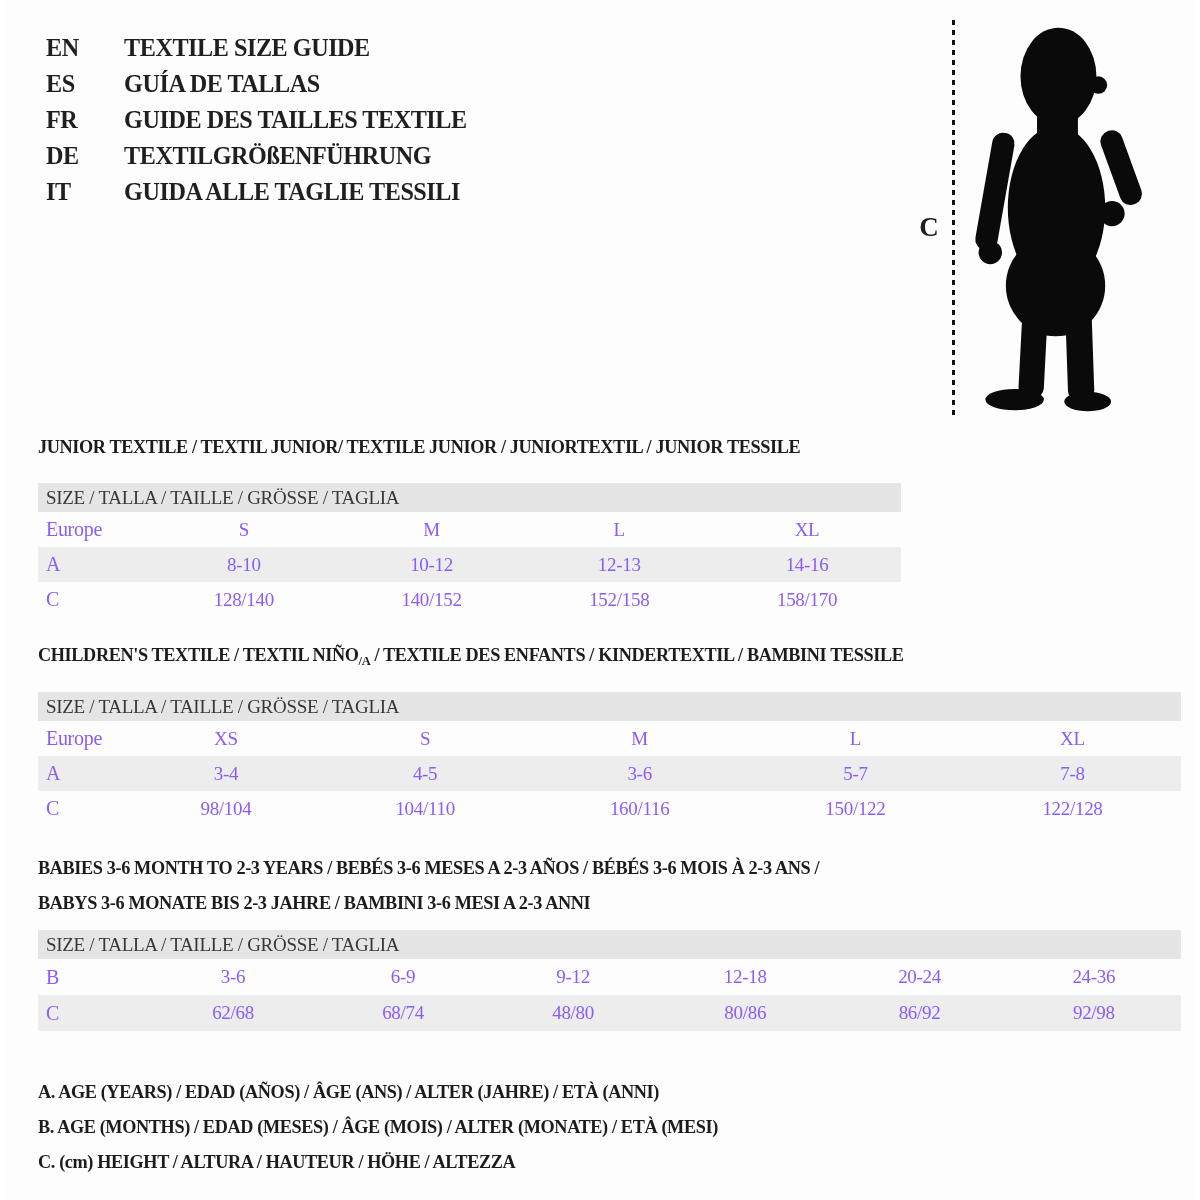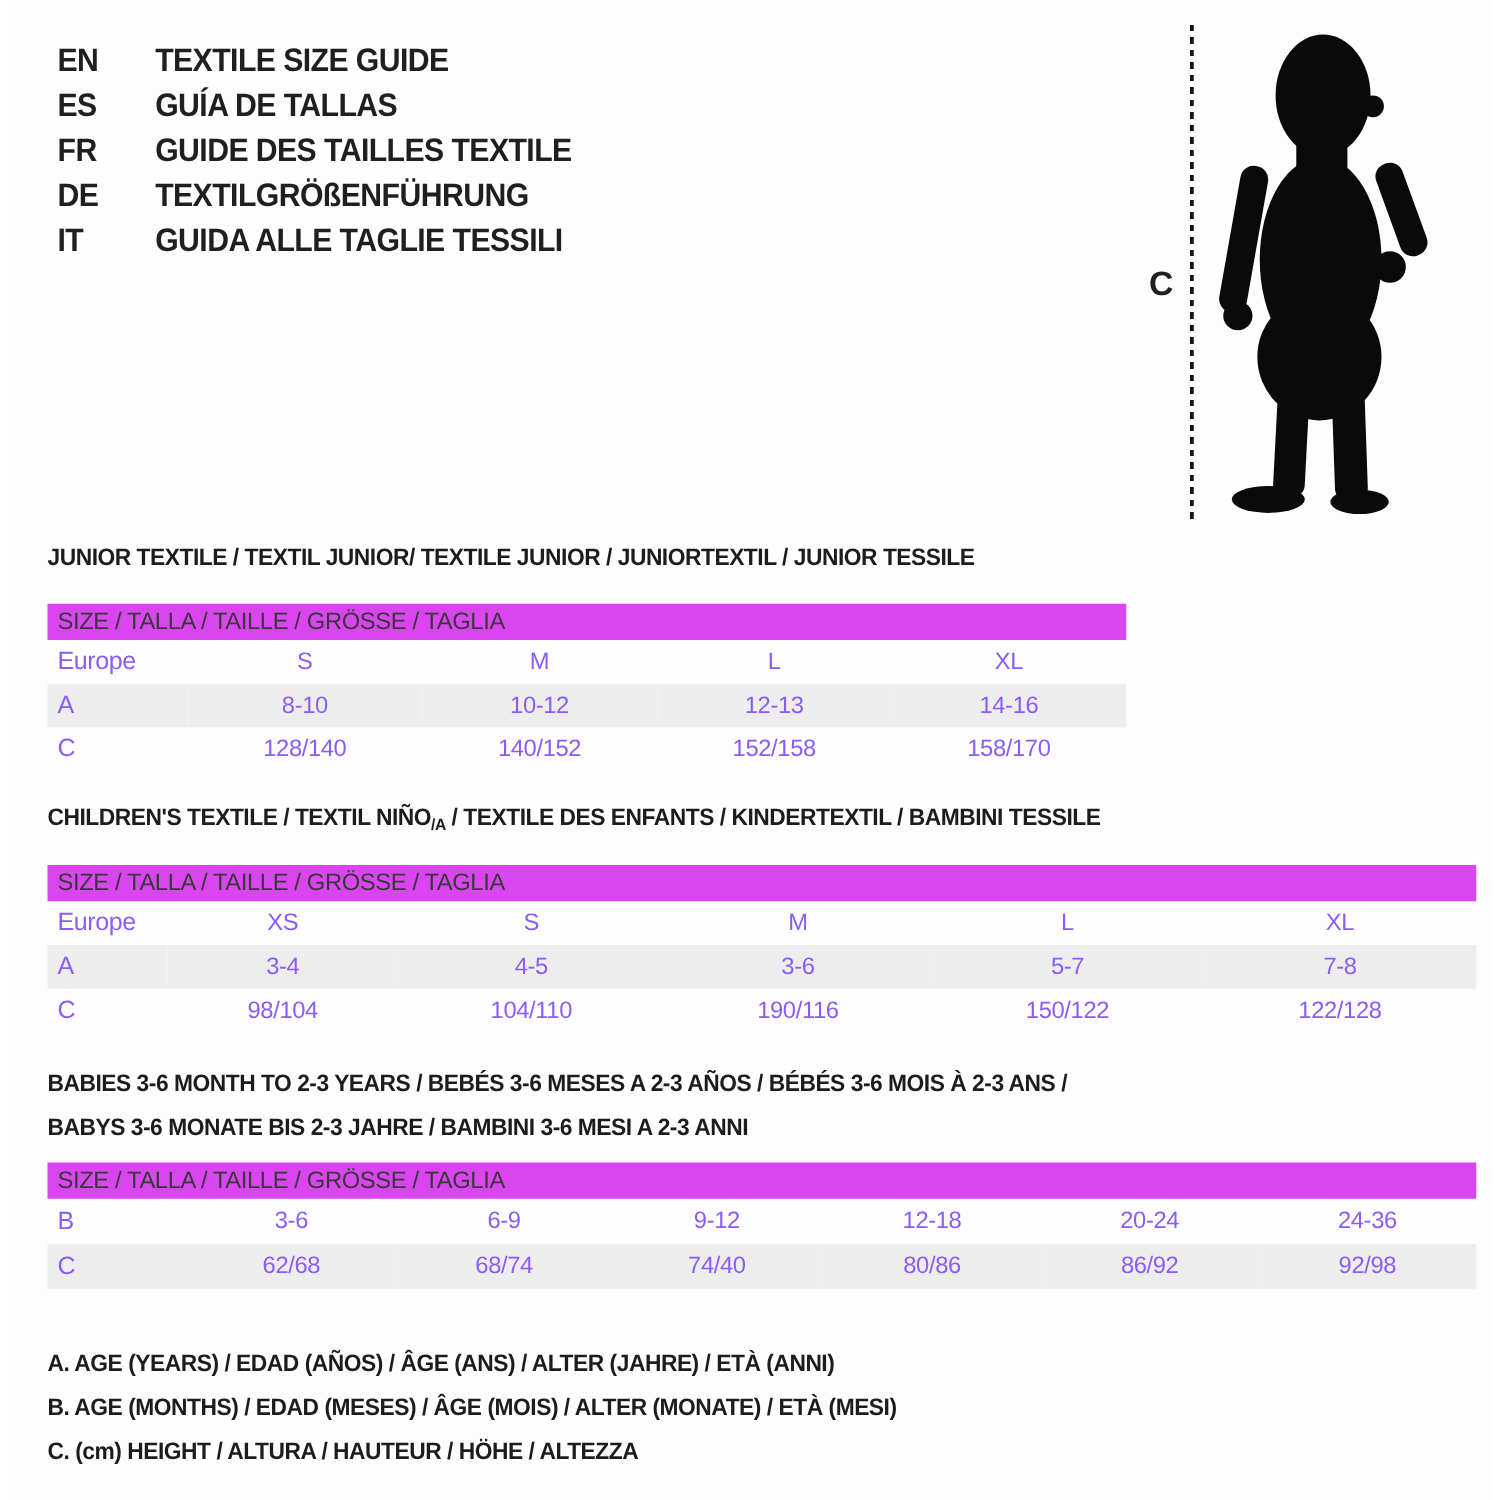--- a/index.html
+++ b/index.html
@@ -1,20 +1,20 @@
 <!DOCTYPE html>
 <html><head>
 <meta charset="utf-8">
 <style>
   * { margin:0; padding:0; box-sizing:border-box; }
   html,body { background:#ffffff; }
   .page {
     position:relative; width:1188px; height:1200px; margin:0 auto;
     background:#fdfdfd; overflow:hidden; color:#1f1f1f;
-    font-family:Liberation Sans, sans-serif;
+    font-family:Liberation Serif, serif;
   }
   
   .lang-list { position:absolute; left:40px; top:30px; transform:scaleX(0.93); transform-origin:0 0; }
   .lang-row { display:flex; height:36px; align-items:center; }
   .lang-code { width:84px; font-size:26px; font-weight:700; letter-spacing:-0.5px; }
   .lang-title { font-size:26px; font-weight:700; letter-spacing:-0.5px; }
   
   .figure { position:absolute; left:900px; top:0; width:300px; height:430px; }
   .dashed-line {
     position:absolute; left:46px; top:20px; width:3px; height:398px;
@@ -28,21 +28,21 @@
     position:absolute; left:32px; font-size:19px; font-weight:700; letter-spacing:-0.4px;
     transform:scaleX(0.96); transform-origin:0 0; white-space:nowrap; color:#1c1c1c;
   }
   .section-title .subscript { font-size:13px; vertical-align:-4px; font-weight:700; }
   .two-line div { line-height:35px; }
   
   .size-table {
     position:absolute; left:32px; border-collapse:collapse; table-layout:auto;
   }
   .size-table thead th {
-    background:#d946ef; height:29px; text-align:left; padding-left:8px;
+    background:#e5e5e5; height:29px; text-align:left; padding-left:8px;
     font-size:19px; font-weight:400; color:#383838; letter-spacing:-0.3px; white-space:nowrap;
   }
   .size-table td {
     height:35px; text-align:center; font-size:19px; font-weight:400; color:#8b5cf6;
     letter-spacing:-0.3px; white-space:nowrap;
   }
   .size-table td.label { text-align:left; padding-left:8px; font-size:20px; }
   .size-table tr.shade { background:#ededed; }
   #table-0 { top:483px; width:863px; }
   #table-1 { top:692px; width:1143px; }
@@ -158,21 +158,21 @@
           <td>3-4</td>
           <td>4-5</td>
           <td>3-6</td>
           <td>5-7</td>
           <td>7-8</td>
         </tr>
         <tr>
           <td class="label">C</td>
           <td>98/104</td>
           <td>104/110</td>
-          <td>190/116</td>
+          <td>160/116</td>
           <td>150/122</td>
           <td>122/128</td>
         </tr>
       </tbody>
   </table>
 
   <div class="section-title two-line" style="top:850px">
     <div>BABIES 3-6 MONTH TO 2-3 YEARS / BEBÉS 3-6 MESES A 2-3 AÑOS / BÉBÉS 3-6 MOIS À 2-3 ANS /</div>
     <div>BABYS 3-6 MONATE BIS 2-3 JAHRE / BAMBINI 3-6 MESI A 2-3 ANNI</div>
   </div>
@@ -189,21 +189,21 @@
           <td>6-9</td>
           <td>9-12</td>
           <td>12-18</td>
           <td>20-24</td>
           <td>24-36</td>
         </tr>
         <tr class="shade">
           <td class="label">C</td>
           <td>62/68</td>
           <td>68/74</td>
-          <td>74/40</td>
+          <td>48/80</td>
           <td>80/86</td>
           <td>86/92</td>
           <td>92/98</td>
         </tr>
       </tbody>
   </table>
 
   <div class="legend">
     <div>A. AGE (YEARS) / EDAD (AÑOS) / ÂGE (ANS) / ALTER (JAHRE) / ETÀ (ANNI)</div>
     <div>B. AGE (MONTHS) / EDAD (MESES) / ÂGE (MOIS) / ALTER (MONATE) / ETÀ (MESI)</div>

